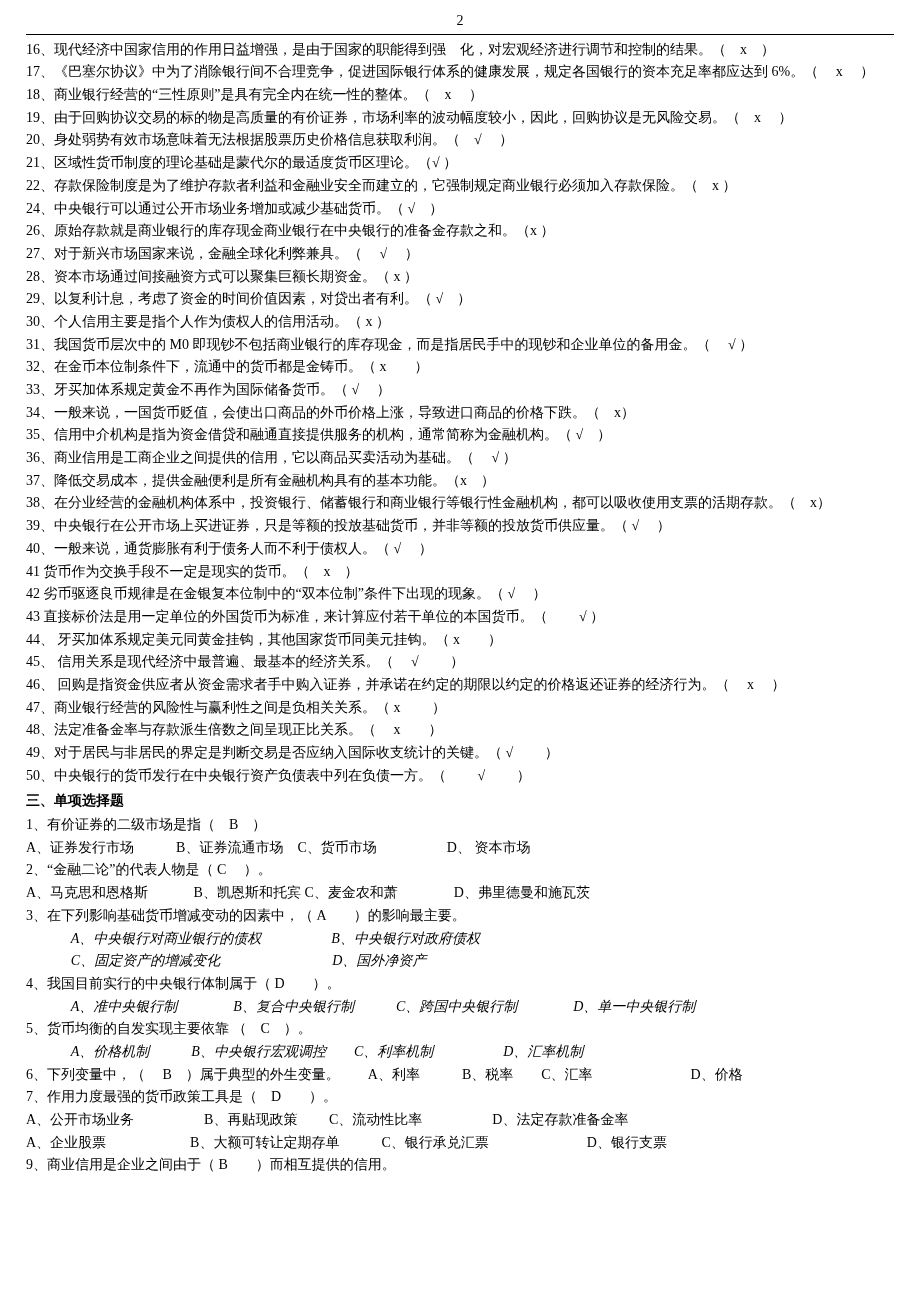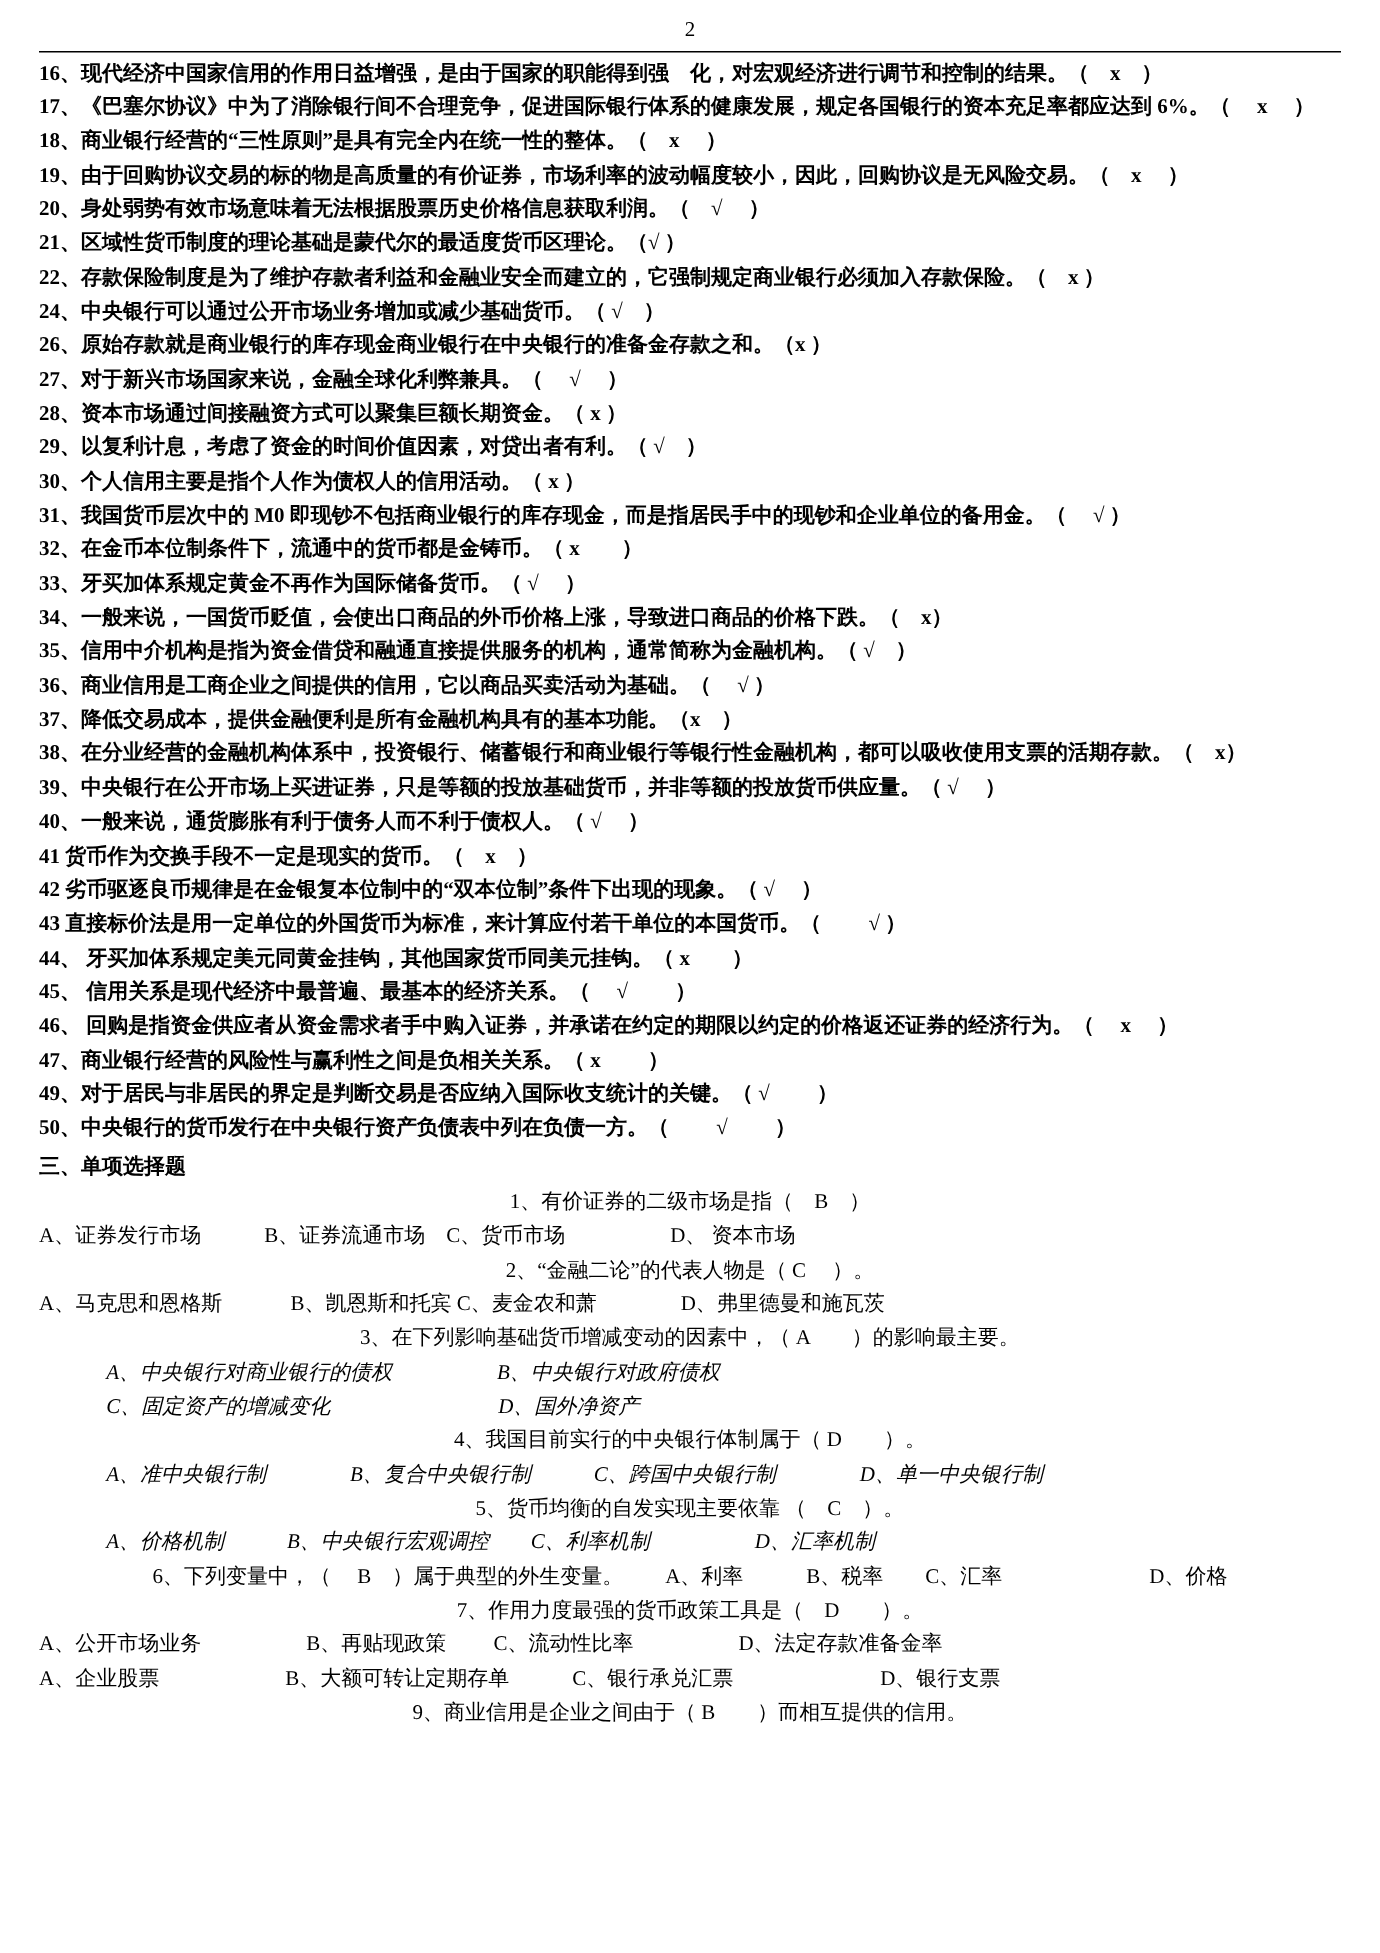--- a/index.html
+++ b/index.html
@@ -16,30 +16,28 @@
   .page-number {
     text-align: center;
     font-size: 14px;
     margin-bottom: 4px;
     border-bottom: 1px solid #000;
     padding-bottom: 2px;
   }
   .tf-line {
     margin: 1px 0;
     white-space: pre-wrap;
-    font-weight: bold;
   }
   .section-title {
     font-weight: bold;
     margin: 4px 0 2px 0;
     font-family: Liberation Serif, serif;
   }
   .mc-q {
     margin: 1px 0;
-    text-align: center;
   }
   .mc-opts {
     margin: 1px 0;
   }
   .indent { padding-left: 3.2em; font-style: italic; }
 </style>
 </head>
 <body>
 
 <div class="page-number">2</div>
@@ -68,20 +66,21 @@
     <div class="tf-line">38、在分业经营的金融机构体系中，投资银行、储蓄银行和商业银行等银行性金融机构，都可以吸收使用支票的活期存款。（　x）</div>
     <div class="tf-line">39、中央银行在公开市场上买进证券，只是等额的投放基础货币，并非等额的投放货币供应量。（ √ 　）</div>
     <div class="tf-line">40、一般来说，通货膨胀有利于债务人而不利于债权人。（ √ 　）</div>
     <div class="tf-line">41 货币作为交换手段不一定是现实的货币。（　x　）</div>
     <div class="tf-line">42 劣币驱逐良币规律是在金银复本位制中的“双本位制”条件下出现的现象。（ √ 　）</div>
     <div class="tf-line">43 直接标价法是用一定单位的外国货币为标准，来计算应付若干单位的本国货币。（　　 √ ）</div>
     <div class="tf-line">44、 牙买加体系规定美元同黄金挂钩，其他国家货币同美元挂钩。（ x　　）</div>
     <div class="tf-line">45、 信用关系是现代经济中最普遍、最基本的经济关系。（　 √ 　　）</div>
     <div class="tf-line">46、 回购是指资金供应者从资金需求者手中购入证券，并承诺在约定的期限以约定的价格返还证券的经济行为。（　 x 　）</div>
     <div class="tf-line">47、商业银行经营的风险性与赢利性之间是负相关关系。（ x 　　）</div>
+    <div class="tf-line">48、法定准备金率与存款派生倍数之间呈现正比关系。（　 x　　）</div>
     <div class="tf-line">49、对于居民与非居民的界定是判断交易是否应纳入国际收支统计的关键。（ √ 　　）</div>
     <div class="tf-line">50、中央银行的货币发行在中央银行资产负债表中列在负债一方。（　　 √ 　　）</div>
   </div>
 
 <div class="section-title">三、单项选择题</div>
 
 <div id="mc-container">
     <div class="mc-q">1、有价证券的二级市场是指（　B　）</div>
     <div class="mc-opts">A、证券发行市场　　　B、证券流通市场　C、货币市场　　　　　D、 资本市场</div>
     <div class="mc-q">2、“金融二论”的代表人物是（ C　 ）。</div>

